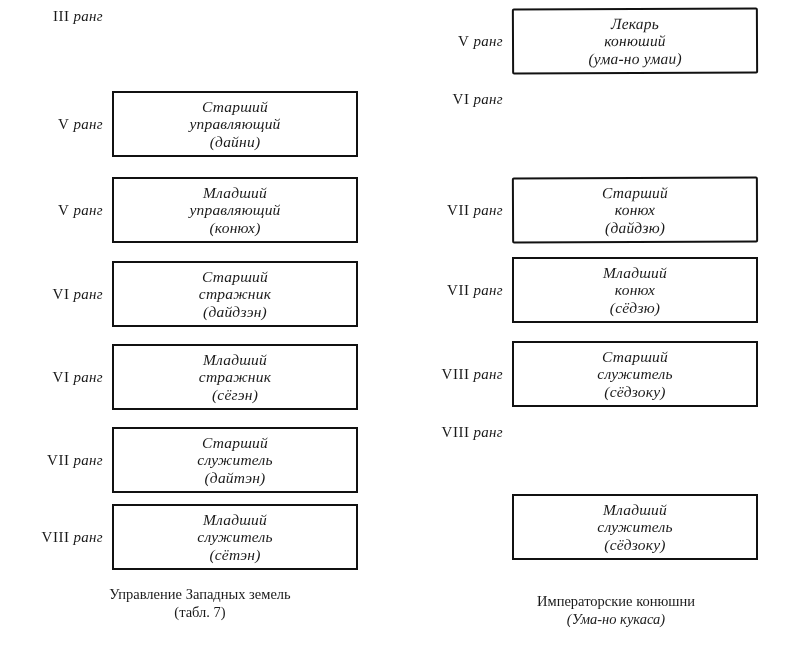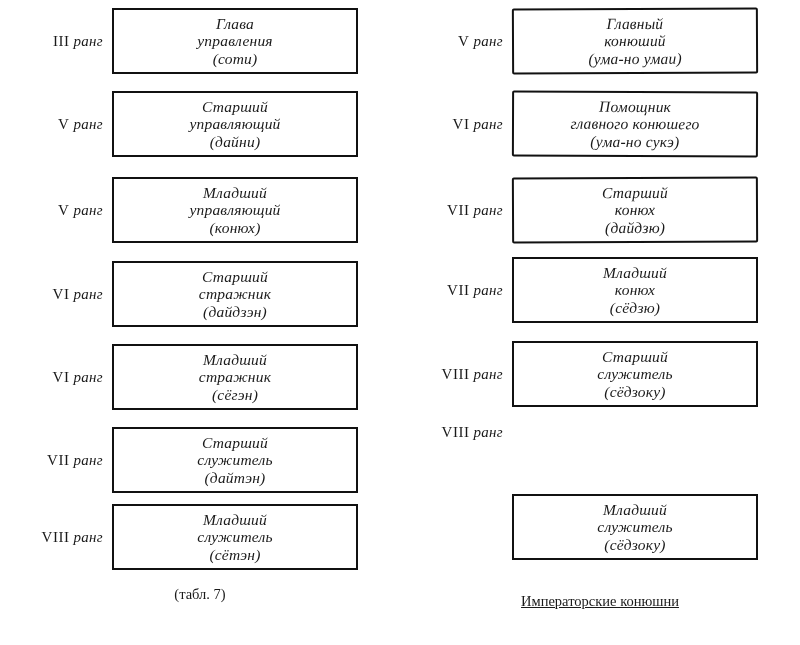--- a/index.html
+++ b/index.html
@@ -88,25 +88,20 @@
 
 <div class="diagram">
 
   <div class="column col-left">
 
     <div class="row" style="top:8px;">
       <div class="rank">
         <span class="num">III</span>
         <span>ранг</span>
       </div>
-      <div class="box">
-        <div class="ln">Глава</div>
-        <div class="ln">управления</div>
-        <div class="ln">(соти)</div>
-      </div>
     </div>
 
     <div class="row" style="top:91px;">
       <div class="rank">
         <span class="num">V</span>
         <span>ранг</span>
       </div>
       <div class="box">
         <div class="ln">Старший</div>
         <div class="ln">управляющий</div>
@@ -168,48 +163,44 @@
         <span>ранг</span>
       </div>
       <div class="box">
         <div class="ln">Младший</div>
         <div class="ln">служитель</div>
         <div class="ln">(сётэн)</div>
       </div>
     </div>
 
     <div class="caption plain" style="left:48px; top:585px; width:304px;">
+      <div class="l1">Управление Западных земель</div>
       <div class="l2">(табл. 7)</div>
     </div>
   </div>
 
   <div class="column col-right">
 
     <div class="row" style="top:8px;">
       <div class="rank">
         <span class="num">V</span>
         <span>ранг</span>
       </div>
       <div class="box skew1">
-        <div class="ln">Главный</div>
+        <div class="ln">Лекарь</div>
         <div class="ln">конюший</div>
         <div class="ln">(ума-но умаи)</div>
       </div>
     </div>
 
     <div class="row" style="top:91px;">
       <div class="rank">
         <span class="num">VI</span>
         <span>ранг</span>
       </div>
-      <div class="box skew2">
-        <div class="ln">Помощник</div>
-        <div class="ln">главного конюшего</div>
-        <div class="ln">(ума-но сукэ)</div>
-      </div>
     </div>
 
     <div class="row" style="top:177px;">
       <div class="rank">
         <span class="num">VII</span>
         <span>ранг</span>
       </div>
       <div class="box skew1">
         <div class="ln">Старший</div>
         <div class="ln">конюх</div>
@@ -253,18 +244,19 @@
         <span class="num"></span>
         <span></span>
       </div>
       <div class="box">
         <div class="ln">Младший</div>
         <div class="ln">служитель</div>
         <div class="ln">(сёдзоку)</div>
       </div>
     </div>
 
-    <div class="caption" style="left:48px; top:592px; width:304px;text-decoration:underline;">
+    <div class="caption" style="left:64px; top:592px; width:304px;">
       <div class="l1">Императорские конюшни</div>
+      <div class="l2">(Ума-но кукаса)</div>
     </div>
   </div>
 
 </div>
 
 </body></html>

